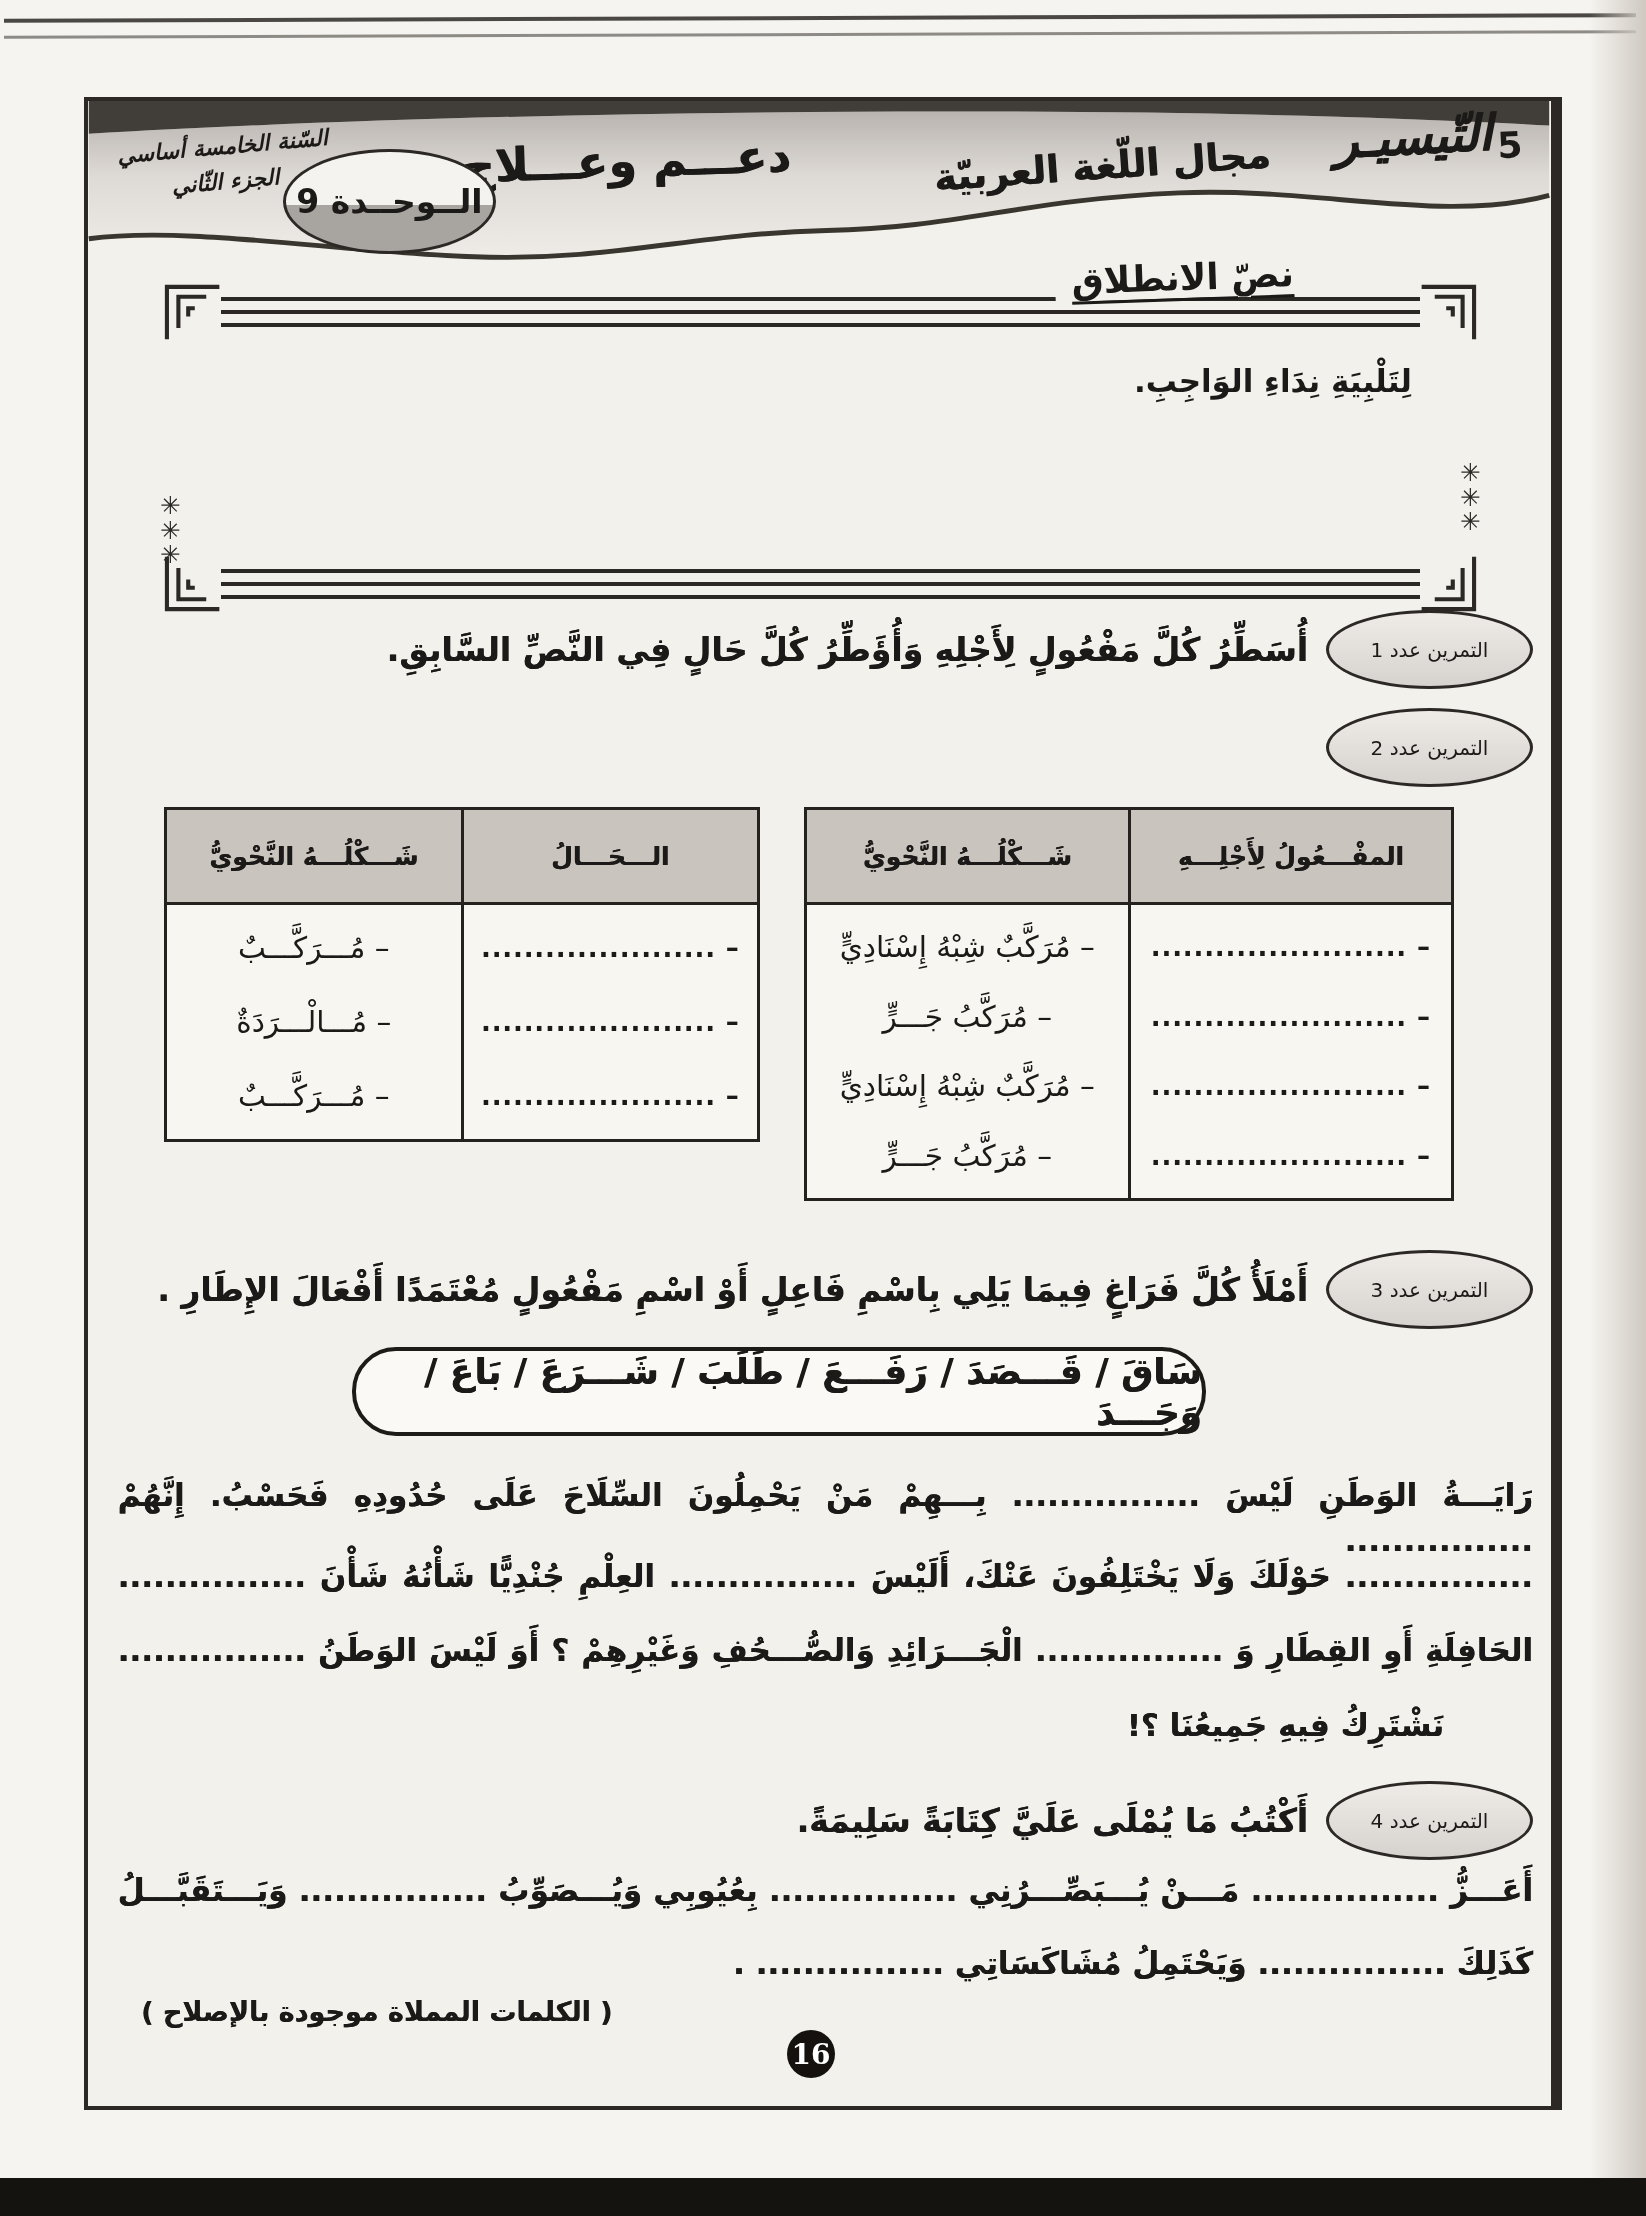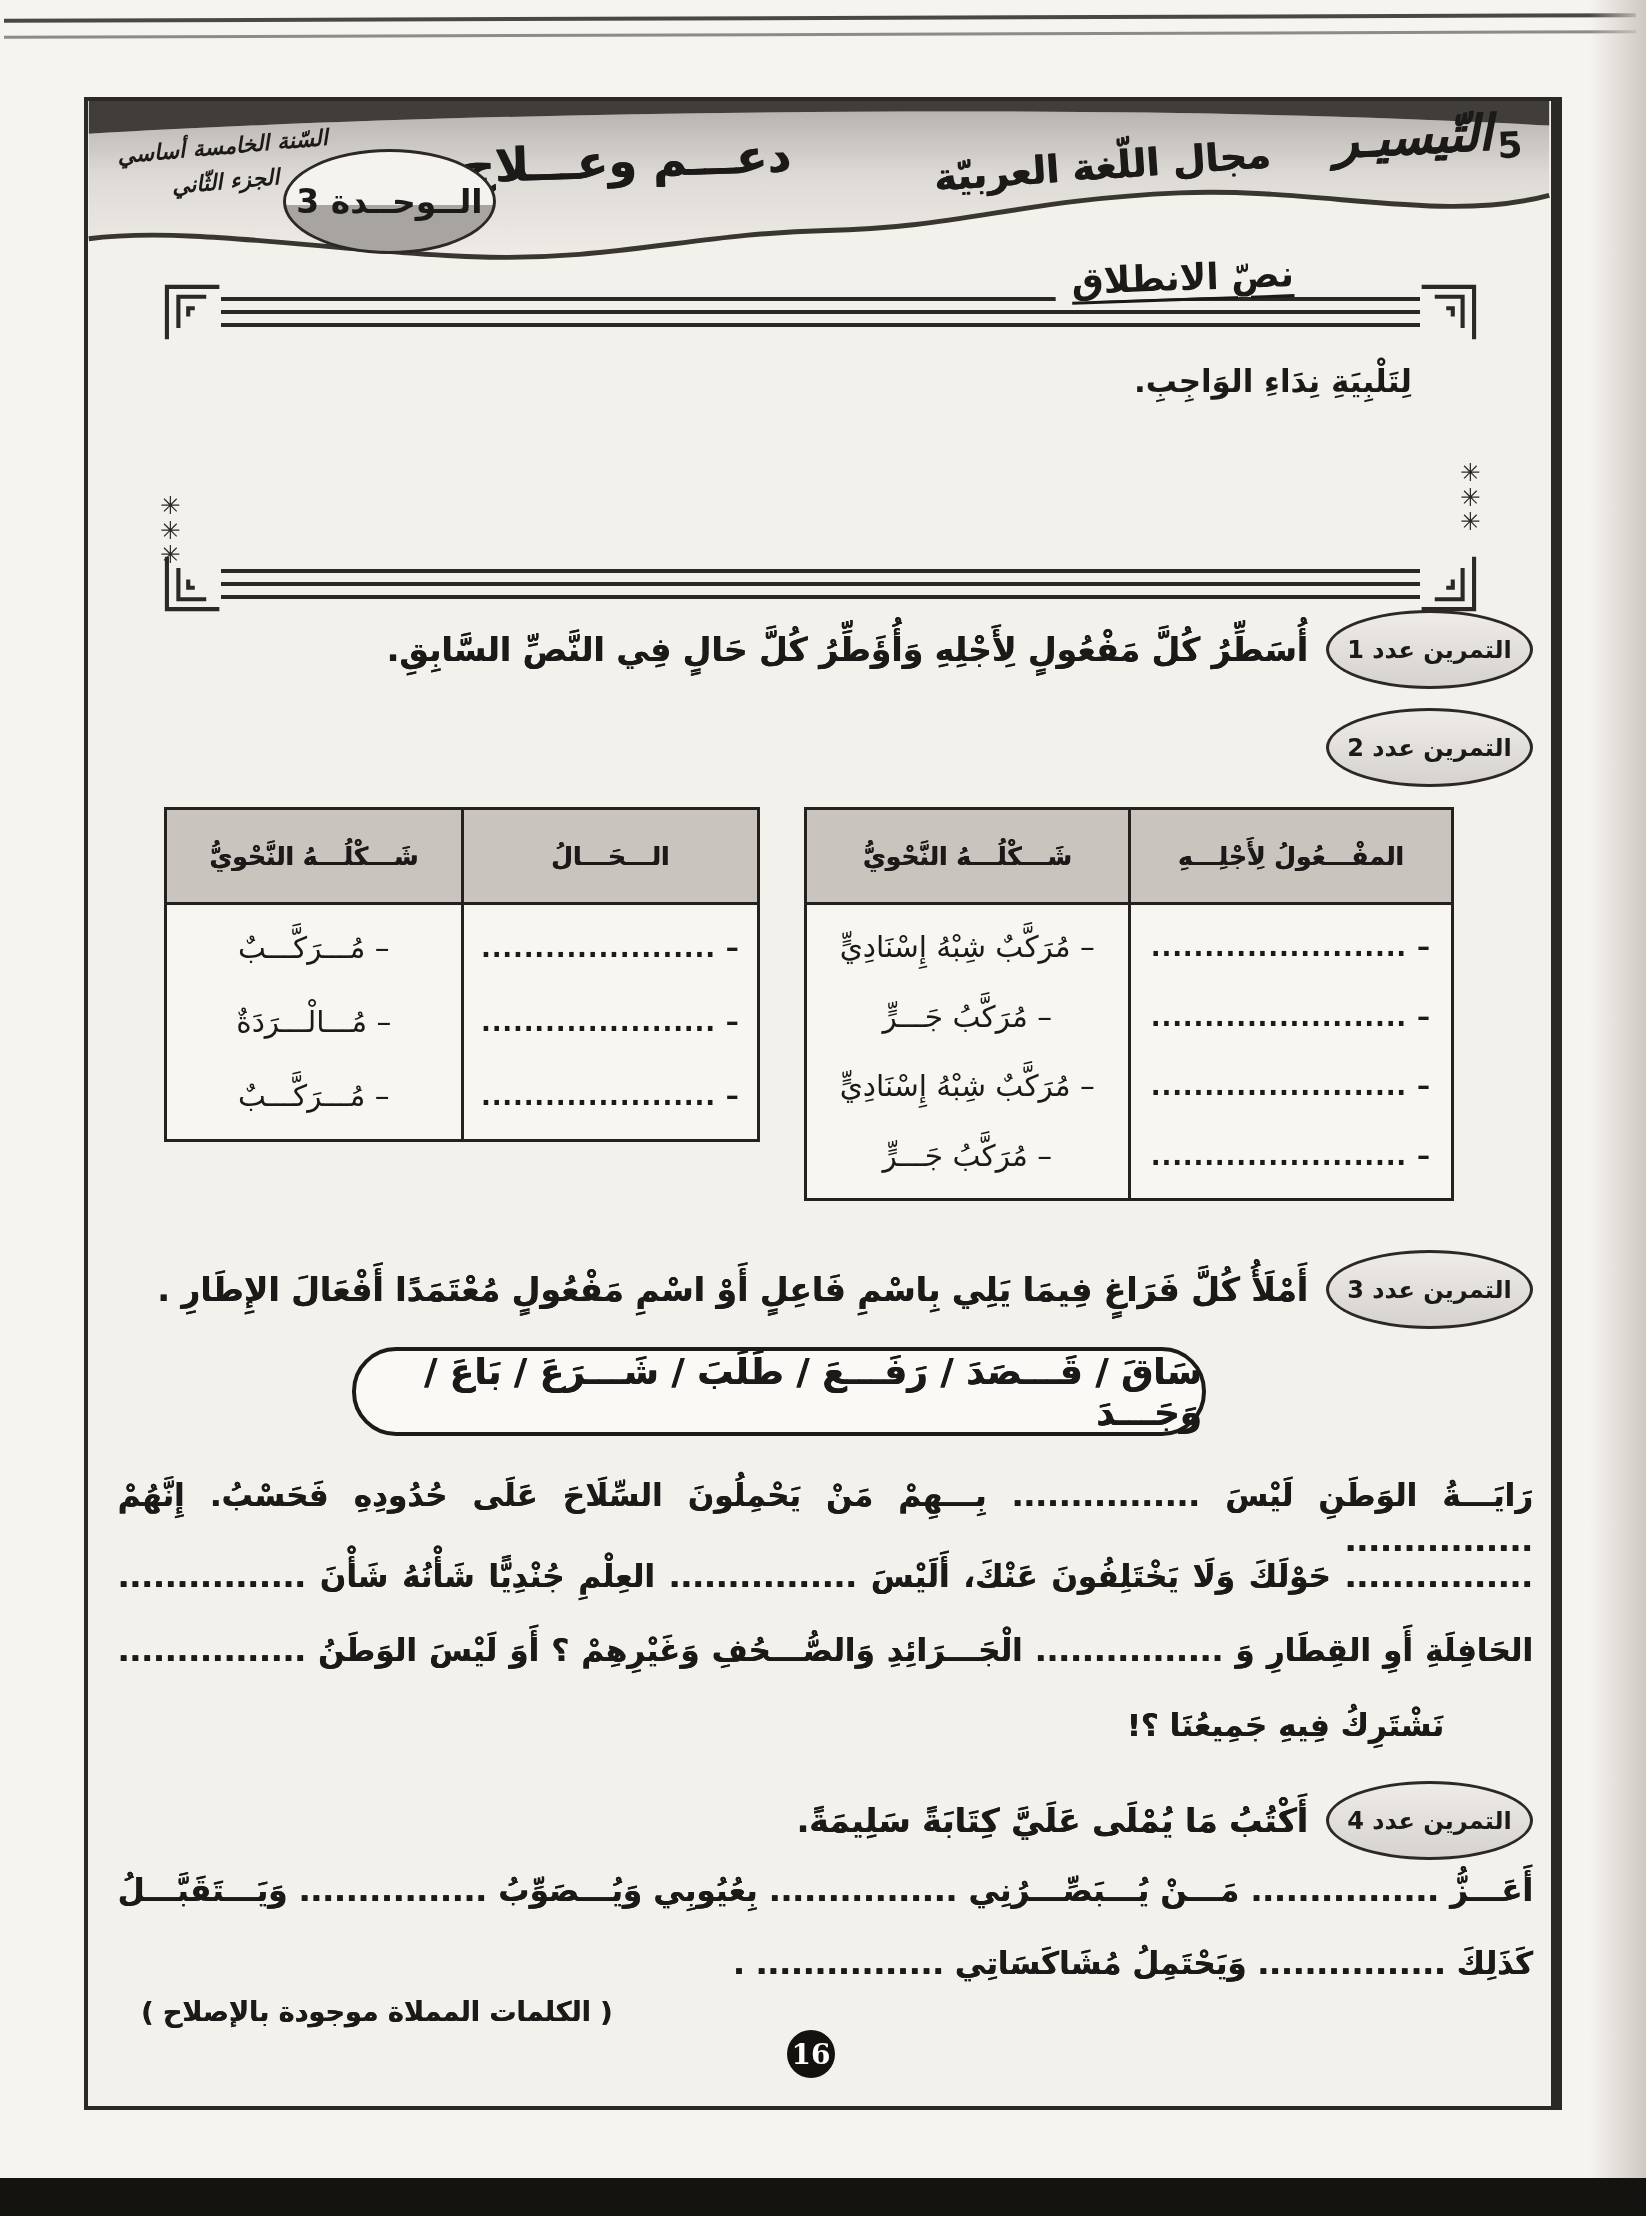--- a/index.html
+++ b/index.html
@@ -60,21 +60,21 @@
     font-weight:bold;font-size:36px;transform:rotate(-2deg);
     text-decoration:underline;text-underline-offset:8.2px;text-decoration-thickness:2.5px;}
   .intro-text{position:absolute;left:66px;right:62px;top:56px;}
   .intro-line{font-weight:bold;font-size:31px;line-height:80px;white-space:nowrap;
     text-align:justify;text-align-last:justify;}
   .intro-line.last{text-align:right;text-align-last:right;}
   
   .ex{position:absolute;right:18px;left:24.6px;display:flex;align-items:center;gap:18px;}
   .badge{flex:0 0 auto;width:207px;height:79px;border:3.3px solid #2b2825;border-radius:50%;
     background:linear-gradient(#efece8,#d6d2cd);display:flex;align-items:center;justify-content:center;
-    font-weight:bold;font-size:24px;box-sizing:border-box;text-align:right;}
+    font-weight:normal;font-size:20px;box-sizing:border-box;text-align:right;}
   .ex-text{flex:1;font-weight:bold;font-size:33px;line-height:1.45;text-align:right;
     text-shadow:0.4px 0 0 #1c1a18;}
   
   .tbl{position:absolute;border:3.3px solid #24211e;box-sizing:border-box;background:rgba(251,249,245,.55);}
   .tbl-head{display:flex;height:92px;border-bottom:3.3px solid #24211e;background:#c9c4be;}
   .tbl-head .th{flex:1;display:flex;align-items:center;justify-content:center;
     font-weight:bold;font-size:25px;text-shadow:0.5px 0 0 #1c1a18;}
   .tbl-body{display:flex;height:calc(100% - 95px);}
   .tbl .colsep{border-left:3.3px solid #24211e;}
   .tbl-body .col{flex:1;display:flex;flex-direction:column;justify-content:space-around;
@@ -125,21 +125,21 @@
         <path d="M0,40 C500,10 1300,2 1781,30 L1781,115 C1650,150 1500,105 1330,112 C1140,120 1060,155 900,158 C740,161 640,196 470,190 C300,184 120,152 0,168 Z" fill="url(#g1)"></path>
         <path d="M0,40 C500,10 1300,2 1781,30 L1781,0 L0,0 Z" fill="#413e3a"></path>
         <path d="M0,168 C120,152 300,184 470,190 C640,196 740,161 900,158 C1060,155 1140,120 1330,112 C1500,105 1650,150 1781,115" stroke="#39362f" stroke-width="6" fill="none"></path>
       </svg>
     </div>
     <div class="abs grade">
       <div>السّنة الخامسة أساسي</div>
       <div>الجزء الثّاني</div>
     </div>
     <div class="abs unit-oval">
-      <span>الــوحــدة 3</span>
+      <span>الــوحــدة 9</span>
     </div>
     <div class="abs hdr-title">دعـــم وعـــلاج</div>
     <div class="abs hdr-subject">مجال اللّغة العربيّة</div>
     <div class="abs brand">
       <span class="b-num">5</span>
       <span class="b-name">التّيسيـر</span>
     </div>
 
     <div class="abs introbox">
       <div class="hlines top"></div>

